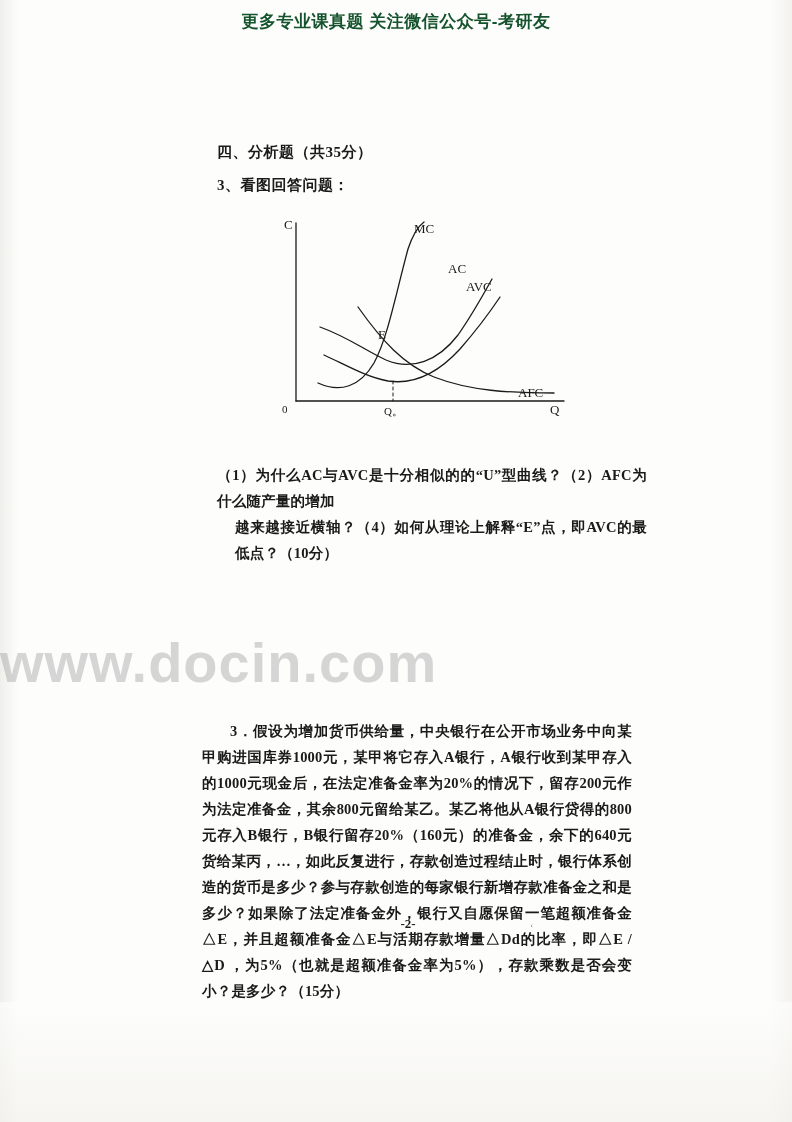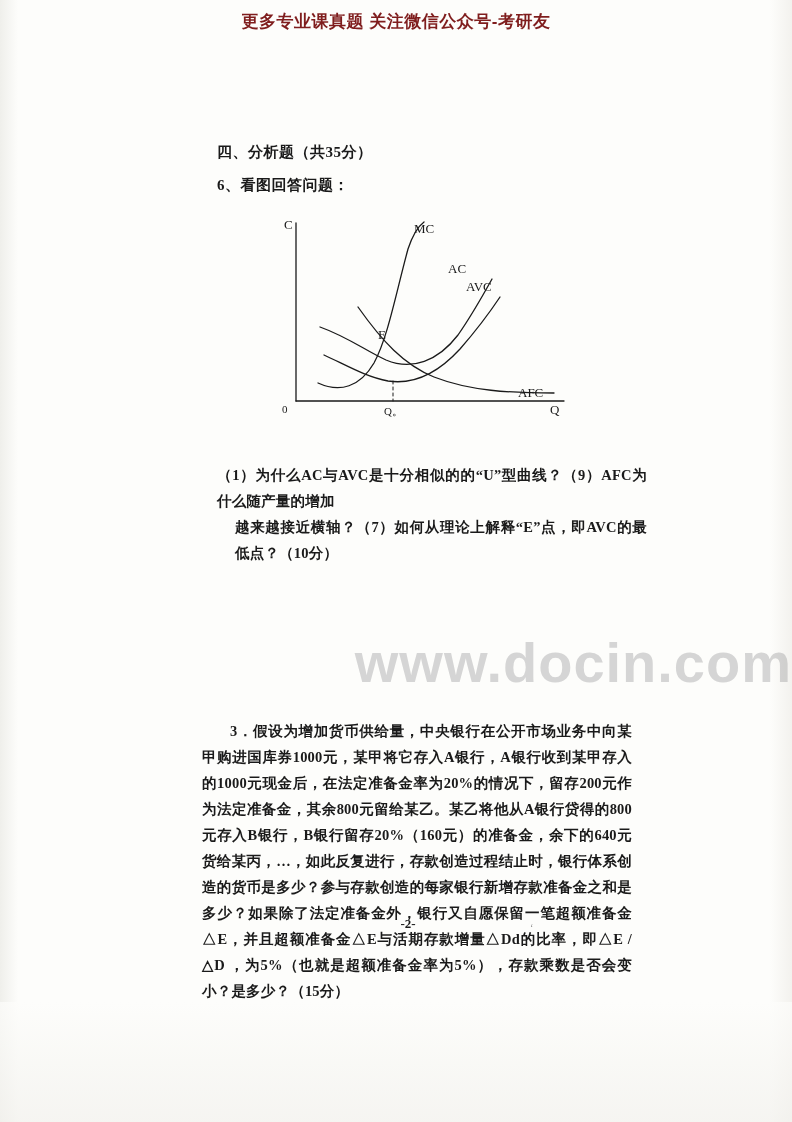--- a/index.html
+++ b/index.html
@@ -50,21 +50,21 @@
 
   
   .banner {
     position: absolute;
     left: 0; top: 10px;
     width: 792px;
     text-align: center;
   }
   .banner-text {
     display: inline-block;
-    color: #7f1d1d;
+    color: #14532d;
     font-family: "Liberation Sans", sans-serif;
     font-weight: bold;
     font-size: 17px;
     letter-spacing: .5px;
   }
 
   
   .content {
     position: absolute;
     left: 0; top: 0;
@@ -145,21 +145,21 @@
     font-size: 10px;
     color: #8d8d8d;
   }
 
   
   .watermark {
     position: absolute;
     left: 0;
     top: 630px;
     width: 792px;
-    text-align: right;
+    text-align: left;
     font-family: "Liberation Sans", sans-serif;
     font-size: 56px;
     font-weight: bold;
     color: rgba(110, 110, 115, 0.28);
     letter-spacing: 1px;
     pointer-events: none;
     user-select: none;
   }
 </style>
 </head>
@@ -171,21 +171,21 @@
   <div class="scan-edge-bottom"></div>
 
   <div class="banner">
     <span class="banner-text">更多专业课真题 关注微信公众号-考研友</span>
   </div>
 
   <div class="content">
 
     <div class="heading">四、分析题（共35分）</div>
 
-    <div class="q1-line">6、看图回答问题：</div>
+    <div class="q1-line">3、看图回答问题：</div>
 
     <div class="figure">
       <svg width="330" height="215" viewBox="0 0 330 215" xmlns="http://www.w3.org/2000/svg">
         <g stroke="#1a1a1a" fill="none" stroke-width="1.3" stroke-linecap="round">
 
           <line x1="34" y1="8" x2="34" y2="186"></line>
 
           <line x1="34" y1="186" x2="302" y2="186"></line>
 
           <path d="M56 168 C 78 178, 98 172, 112 148 C 126 122, 134 78, 146 34 C 152 16, 158 10, 162 7"></path>
@@ -206,22 +206,22 @@
           <text x="186" y="58">AC</text>
           <text x="204" y="76">AVC</text>
           <text x="256" y="182">AFC</text>
           <text x="116" y="124">E</text>
           <text x="122" y="200" font-size="11">Q。</text>
         </g>
       </svg>
     </div>
 
     <div class="para para-1">
-      <span>（1）为什么AC与AVC是十分相似的的“U”型曲线？（9）AFC为什么随产量的增加</span>
-      <span class="l2">越来越接近横轴？（7）如何从理论上解释“E”点，即AVC的最低点？（10分）</span>
+      <span>（1）为什么AC与AVC是十分相似的的“U”型曲线？（2）AFC为什么随产量的增加</span>
+      <span class="l2">越来越接近横轴？（4）如何从理论上解释“E”点，即AVC的最低点？（10分）</span>
     </div>
 
 
     <div class="para para-3">3．假设为增加货币供给量，中央银行在公开市场业务中向某甲购进国库券1000元，某甲将它存入A银行，A银行收到某甲存入的1000元现金后，在法定准备金率为20%的情况下，留存200元作为法定准备金，其余800元留给某乙。某乙将他从A银行贷得的800元存入B银行，B银行留存20%（160元）的准备金，余下的640元货给某丙，…，如此反复进行，存款创造过程结止时，银行体系创造的货币是多少？参与存款创造的每家银行新增存款准备金之和是多少？如果除了法定准备金外，银行又自愿保留一笔超额准备金△E，并且超额准备金△E与活期存款增量△Dd的比率，即△E /△D ，为5%（也就是超额准备金率为5%），存款乘数是否会变小？是多少？（15分）</div>
 
     <div class="page-number">-2-</div>
     <div class="stray-mark">ʻ</div>
   </div>
 
   <div class="watermark">www.docin.com</div>

